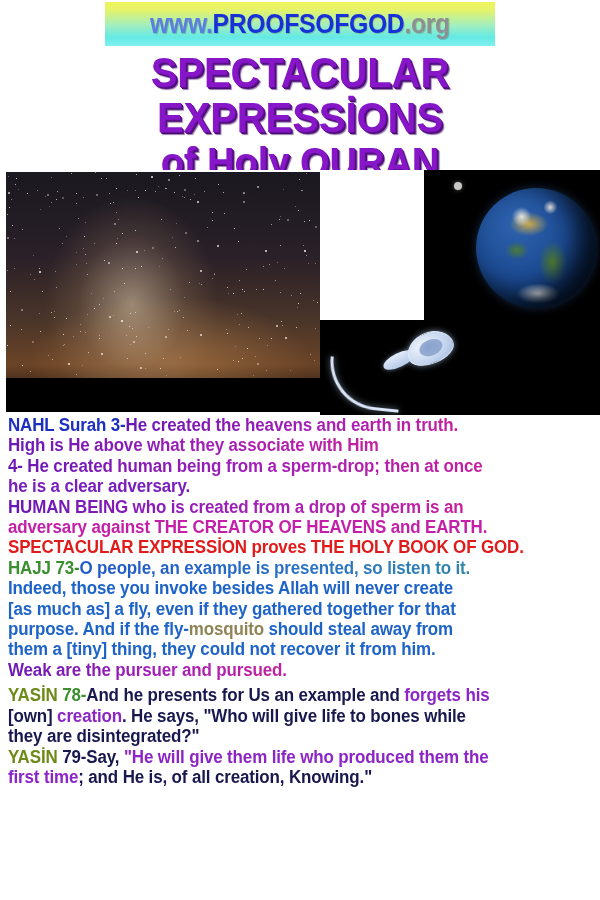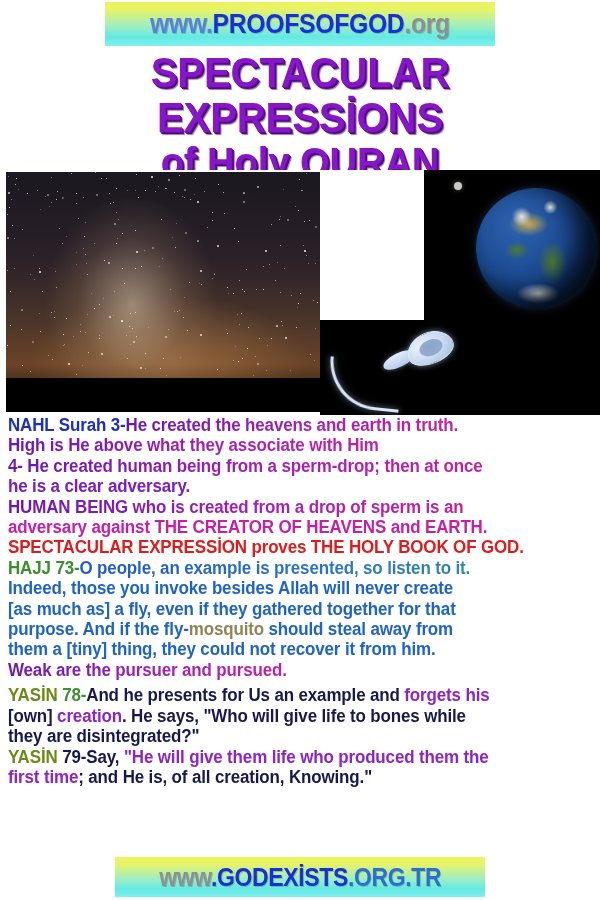--- a/index.html
+++ b/index.html
@@ -493,17 +493,14 @@
         <div class="vline"><span class="k-olive">YASİN</span><span class="k-green">  78-</span><span class="k-darknavy">And he presents for Us an example and </span><span class="k-violet">forgets his</span></div>
         <div class="vline"><span class="k-darknavy">[own] </span><span class="k-violet">creation</span><span class="k-darknavy">. He says, "Who will give life to bones while</span></div>
         <div class="vline"><span class="k-darknavy">they are disintegrated?"</span></div>
       </div>
       <div class="block">
         <div class="vline"><span class="k-olive">YASİN</span><span class="k-darknavy">  79-Say, </span><span class="k-violet">"He will give them life who produced them the</span></div>
         <div class="vline"><span class="k-violet">first time</span><span class="k-darknavy">; and He is, of all creation, Knowing."</span></div>
       </div>
     </div>
 
-  <div class="banner banner-bottom">
-    <div class="banner-text"><span class="c-gray">www</span><span class="c-blue-strong">.GODEXİSTS</span><span class="c-blue-mid">.ORG.TR</span></div>
-  </div>
 
 </div>
 
 </body></html>

